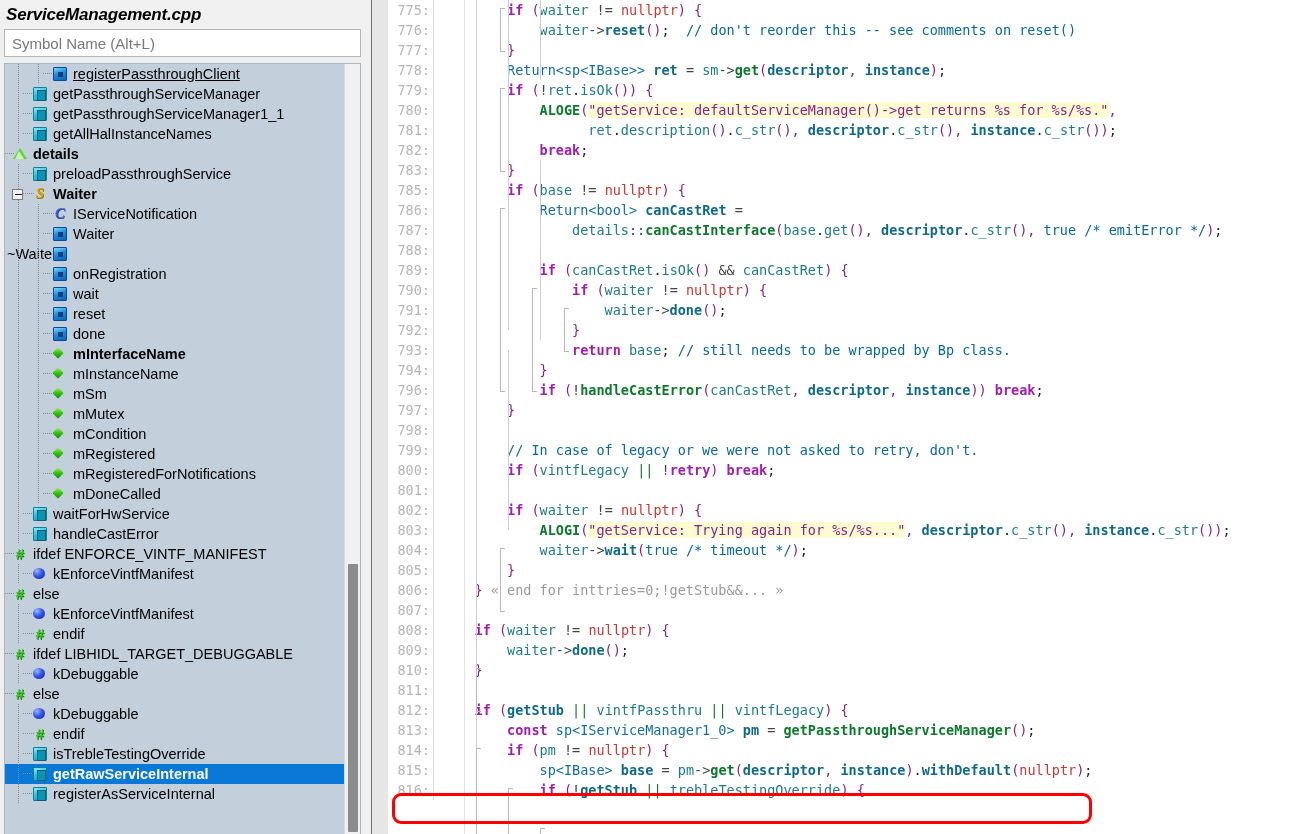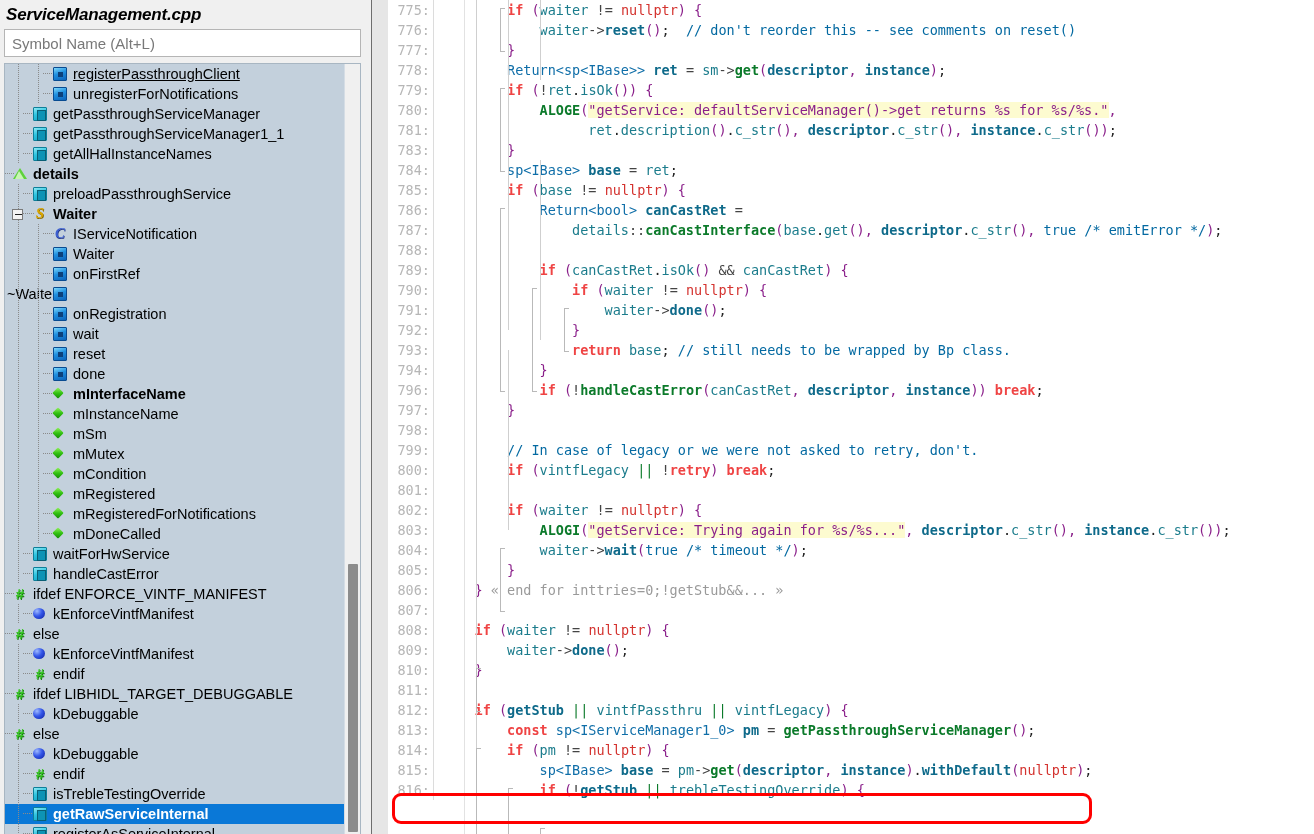--- a/index.html
+++ b/index.html
@@ -269,21 +269,21 @@
     border-right: 1px solid #dcdcdc;
     vertical-align: top;
   }
   .ctext {
     display: inline-block;
     padding-left: 8px;
     vertical-align: top;
   }
 
   
-  .k   { color: #ef4444; font-weight: bold; }      
+  .k   { color: #a21caf; font-weight: bold; }      
   .kr  { color: #d4332f; }                         
   .ty  { color: #0f6ea8; }                         
   .id  { color: #1b7c8c; }                         
   .idb { color: #0e6a8a; font-weight: bold; }      
   .fn  { color: #0b7a2a; font-weight: bold; }      
   .p   { color: #8a1f8a; }
   .st  { color: #8a1f8a; background: #fdfbd0; }
   .cm  { color: #0369a1; }                         
   .cmg { color: #9a9a9a; }                         
   .op  { color: #444444; }
@@ -343,29 +343,20 @@
               <div class="vline" style="left: 13px;"></div>
               <div class="vline" style="left: 33px;"></div>
               <div class="elbow" style="left: 38px; width: 12px;"></div>
             </div>
             <div class="ico ico-method" style="left: 48px;"></div>
             <span class="tlabel" style="margin-left: 66px; text-decoration: underline;">registerPassthroughClient</span>
           </div>
           <div class="tnode">
             <div class="guides">
               <div class="vline" style="left: 13px;"></div>
-              <div class="vline" style="left: 33px;"></div>
-              <div class="elbow" style="left: 38px; width: 12px;"></div>
-            </div>
-            <div class="ico ico-method" style="left: 48px;"></div>
-            <span class="tlabel" style="margin-left: 66px;">unregisterForNotifications</span>
-          </div>
-          <div class="tnode">
-            <div class="guides">
-              <div class="vline" style="left: 13px;"></div>
               <div class="elbow" style="left: 18px; width: 12px;"></div>
             </div>
             <div class="ico ico-func" style="left: 28px;"></div>
             <span class="tlabel" style="margin-left: 46px;">getPassthroughServiceManager</span>
           </div>
           <div class="tnode">
             <div class="guides">
               <div class="vline" style="left: 13px;"></div>
               <div class="elbow" style="left: 18px; width: 12px;"></div>
             </div>
@@ -414,29 +405,20 @@
             <span class="tlabel" style="margin-left: 66px;">IServiceNotification</span>
           </div>
           <div class="tnode">
             <div class="guides">
               <div class="vline" style="left: 13px;"></div>
               <div class="vline" style="left: 33px;"></div>
               <div class="elbow" style="left: 38px; width: 12px;"></div>
             </div>
             <div class="ico ico-method" style="left: 48px;"></div>
             <span class="tlabel" style="margin-left: 66px;">Waiter</span>
-          </div>
-          <div class="tnode">
-            <div class="guides">
-              <div class="vline" style="left: 13px;"></div>
-              <div class="vline" style="left: 33px;"></div>
-              <div class="elbow" style="left: 38px; width: 12px;"></div>
-            </div>
-            <div class="ico ico-method" style="left: 48px;"></div>
-            <span class="tlabel" style="margin-left: 66px;">onFirstRef</span>
           </div>
           <div class="tnode">
             <div class="guides">
               <div class="vline" style="left: 13px;"></div>
               <div class="vline" style="left: 33px;"></div>
               <div class="elbow" style="left: 38px; width: 12px;"></div>
             </div>
             <div class="ico ico-method" style="left: 48px;"></div>
             <span class="tlabel" style="">~Waiter</span>
           </div>
@@ -676,22 +658,22 @@
   <div id="editor">
     <div class="foldcol"></div>
     <div id="code-scroll">
         <div class="crow"><span class="gutter">775:</span><span class="ctext"><span>        </span><span class="k">if</span><span class="n"> </span><span class="p">(</span><span class="id">waiter</span><span class="n"> </span><span class="op">!=</span><span class="n"> </span><span class="kr">nullptr</span><span class="p">)</span><span class="n"> </span><span class="br">{</span></span></div>
         <div class="crow"><span class="gutter">776:</span><span class="ctext"><span>            </span><span class="id">waiter</span><span class="op">-&gt;</span><span class="idb">reset</span><span class="p">()</span><span class="n">;</span><span class="n">  </span><span class="cm">// don't reorder this -- see comments on reset()</span></span></div>
         <div class="crow"><span class="gutter">777:</span><span class="ctext"><span>        </span><span class="br">}</span></span></div>
         <div class="crow"><span class="gutter">778:</span><span class="ctext"><span>        </span><span class="ty">Return&lt;sp&lt;IBase&gt;&gt;</span><span class="n"> </span><span class="idb">ret</span><span class="n"> </span><span class="op">=</span><span class="n"> </span><span class="id">sm</span><span class="op">-&gt;</span><span class="fn">get</span><span class="p">(</span><span class="idb">descriptor</span><span class="p">,</span><span class="n"> </span><span class="idb">instance</span><span class="p">)</span><span class="n">;</span></span></div>
         <div class="crow"><span class="gutter">779:</span><span class="ctext"><span>        </span><span class="k">if</span><span class="n"> </span><span class="p">(</span><span class="op">!</span><span class="id">ret</span><span class="n">.</span><span class="id">isOk</span><span class="p">()</span><span class="p">)</span><span class="n"> </span><span class="br">{</span></span></div>
         <div class="crow"><span class="gutter">780:</span><span class="ctext"><span>            </span><span class="fn">ALOGE</span><span class="p">(</span><span class="st">"getService: defaultServiceManager()-&gt;get returns %s for %s/%s."</span><span class="p">,</span></span></div>
         <div class="crow"><span class="gutter">781:</span><span class="ctext"><span>                  </span><span class="id">ret</span><span class="n">.</span><span class="id">description</span><span class="p">()</span><span class="n">.</span><span class="id">c_str</span><span class="p">()</span><span class="p">,</span><span class="n"> </span><span class="idb">descriptor</span><span class="n">.</span><span class="id">c_str</span><span class="p">()</span><span class="p">,</span><span class="n"> </span><span class="idb">instance</span><span class="n">.</span><span class="id">c_str</span><span class="p">())</span><span class="n">;</span></span></div>
+        <div class="crow"><span class="gutter">782:</span><span class="ctext"><span>            </span><span class="k">break</span><span class="n">;</span></span></div>
         <div class="crow"><span class="gutter">783:</span><span class="ctext"><span>        </span><span class="br">}</span></span></div>
-        <div class="crow"><span class="gutter">784:</span><span class="ctext"><span>        </span><span class="ty">sp&lt;IBase&gt;</span><span class="n"> </span><span class="idb">base</span><span class="n"> </span><span class="op">=</span><span class="n"> </span><span class="id">ret</span><span class="n">;</span></span></div>
         <div class="crow"><span class="gutter">785:</span><span class="ctext"><span>        </span><span class="k">if</span><span class="n"> </span><span class="p">(</span><span class="id">base</span><span class="n"> </span><span class="op">!=</span><span class="n"> </span><span class="kr">nullptr</span><span class="p">)</span><span class="n"> </span><span class="br">{</span></span></div>
         <div class="crow"><span class="gutter">786:</span><span class="ctext"><span>            </span><span class="ty">Return&lt;bool&gt;</span><span class="n"> </span><span class="idb">canCastRet</span><span class="n"> </span><span class="op">=</span></span></div>
         <div class="crow"><span class="gutter">787:</span><span class="ctext"><span>                </span><span class="id">details</span><span class="op">::</span><span class="fn">canCastInterface</span><span class="p">(</span><span class="id">base</span><span class="n">.</span><span class="id">get</span><span class="p">()</span><span class="p">,</span><span class="n"> </span><span class="idb">descriptor</span><span class="n">.</span><span class="id">c_str</span><span class="p">()</span><span class="p">,</span><span class="n"> </span><span class="cm">true</span><span class="n"> </span><span class="cm">/* emitError */</span><span class="p">)</span><span class="n">;</span></span></div>
         <div class="crow"><span class="gutter">788:</span><span class="ctext"></span></div>
         <div class="crow"><span class="gutter">789:</span><span class="ctext"><span>            </span><span class="k">if</span><span class="n"> </span><span class="p">(</span><span class="id">canCastRet</span><span class="n">.</span><span class="id">isOk</span><span class="p">()</span><span class="n"> </span><span class="op">&amp;&amp;</span><span class="n"> </span><span class="id">canCastRet</span><span class="p">)</span><span class="n"> </span><span class="br">{</span></span></div>
         <div class="crow"><span class="gutter">790:</span><span class="ctext"><span>                </span><span class="k">if</span><span class="n"> </span><span class="p">(</span><span class="id">waiter</span><span class="n"> </span><span class="op">!=</span><span class="n"> </span><span class="kr">nullptr</span><span class="p">)</span><span class="n"> </span><span class="br">{</span></span></div>
         <div class="crow"><span class="gutter">791:</span><span class="ctext"><span>                    </span><span class="id">waiter</span><span class="op">-&gt;</span><span class="idb">done</span><span class="p">()</span><span class="n">;</span></span></div>
         <div class="crow"><span class="gutter">792:</span><span class="ctext"><span>                </span><span class="br">}</span></span></div>
         <div class="crow"><span class="gutter">793:</span><span class="ctext"><span>                </span><span class="k">return</span><span class="n"> </span><span class="id">base</span><span class="n">; </span><span class="cm">// still needs to be wrapped by Bp class.</span></span></div>
         <div class="crow"><span class="gutter">794:</span><span class="ctext"><span>            </span><span class="br">}</span></span></div>

